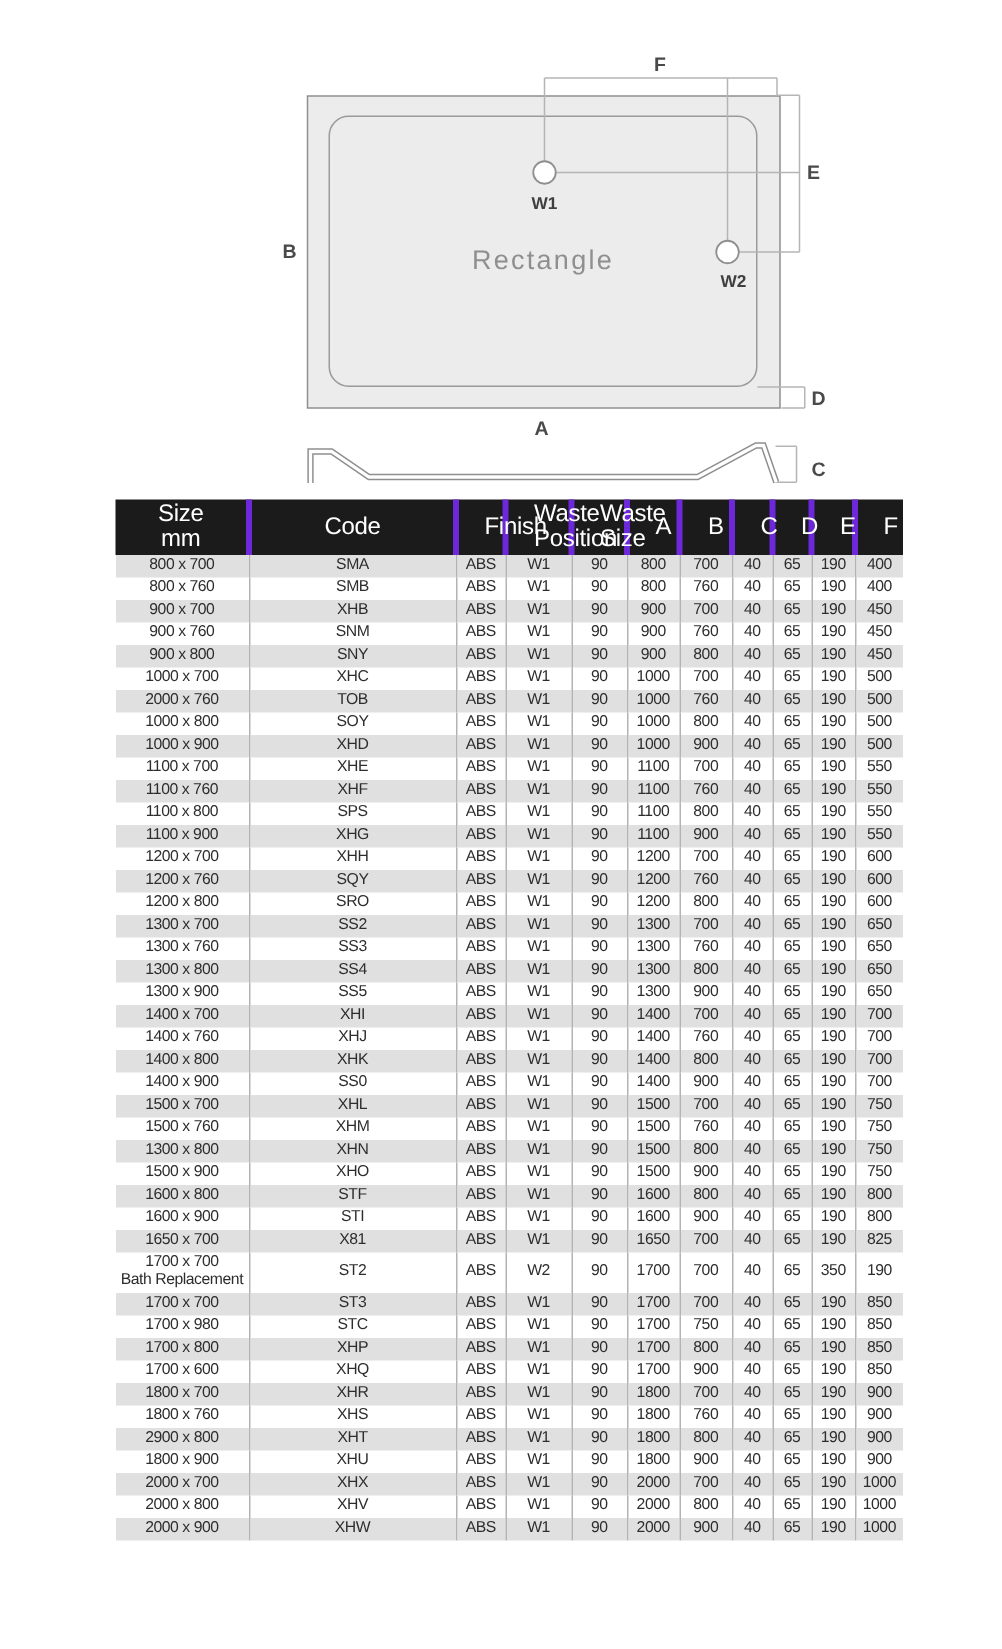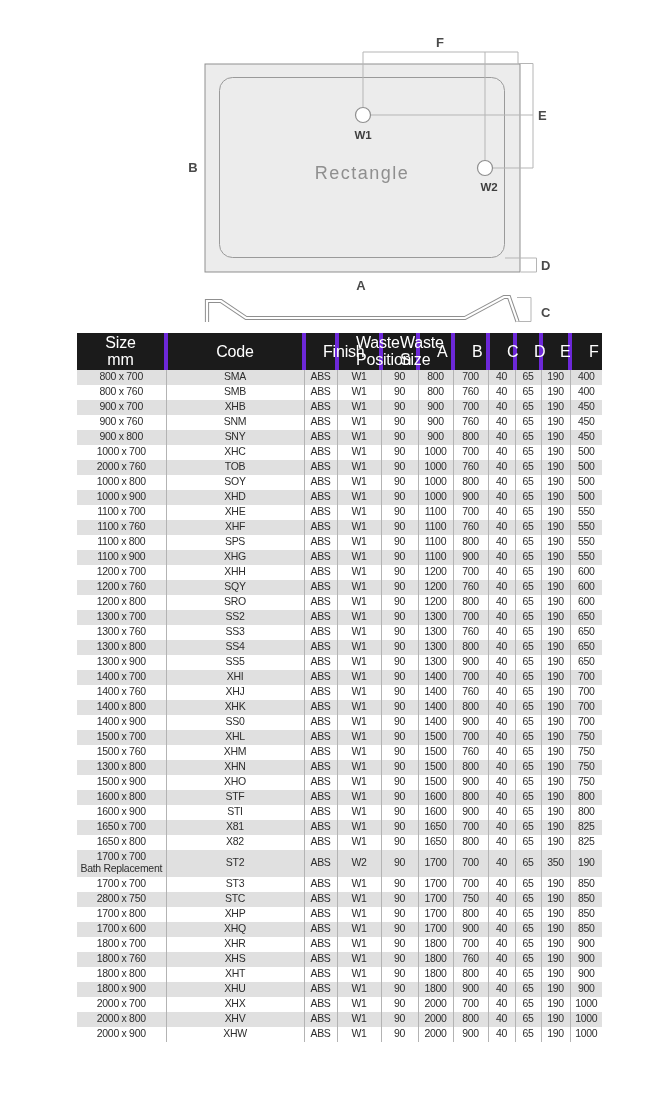--- a/index.html
+++ b/index.html
@@ -507,33 +507,20 @@
           <td>ABS</td>
           <td>W1</td>
           <td>90</td>
           <td>1650</td>
           <td>700</td>
           <td>40</td>
           <td>65</td>
           <td>190</td>
           <td>825</td>
         </tr>
-        <tr>
-          <td>1650 x 800</td>
-          <td>X82</td>
-          <td>ABS</td>
-          <td>W1</td>
-          <td>90</td>
-          <td>1650</td>
-          <td>800</td>
-          <td>40</td>
-          <td>65</td>
-          <td>190</td>
-          <td>825</td>
-        </tr>
         <tr class="tall">
           <td>1700 x 700
 Bath Replacement</td>
           <td>ST2</td>
           <td>ABS</td>
           <td>W2</td>
           <td>90</td>
           <td>1700</td>
           <td>700</td>
           <td>40</td>
@@ -548,21 +535,21 @@
           <td>W1</td>
           <td>90</td>
           <td>1700</td>
           <td>700</td>
           <td>40</td>
           <td>65</td>
           <td>190</td>
           <td>850</td>
         </tr>
         <tr>
-          <td>2800 x 750</td>
+          <td>1700 x 980</td>
           <td>STC</td>
           <td>ABS</td>
           <td>W1</td>
           <td>90</td>
           <td>1700</td>
           <td>750</td>
           <td>40</td>
           <td>65</td>
           <td>190</td>
           <td>850</td>
@@ -613,21 +600,21 @@
           <td>W1</td>
           <td>90</td>
           <td>1800</td>
           <td>760</td>
           <td>40</td>
           <td>65</td>
           <td>190</td>
           <td>900</td>
         </tr>
         <tr>
-          <td>1800 x 800</td>
+          <td>2900 x 800</td>
           <td>XHT</td>
           <td>ABS</td>
           <td>W1</td>
           <td>90</td>
           <td>1800</td>
           <td>800</td>
           <td>40</td>
           <td>65</td>
           <td>190</td>
           <td>900</td>

